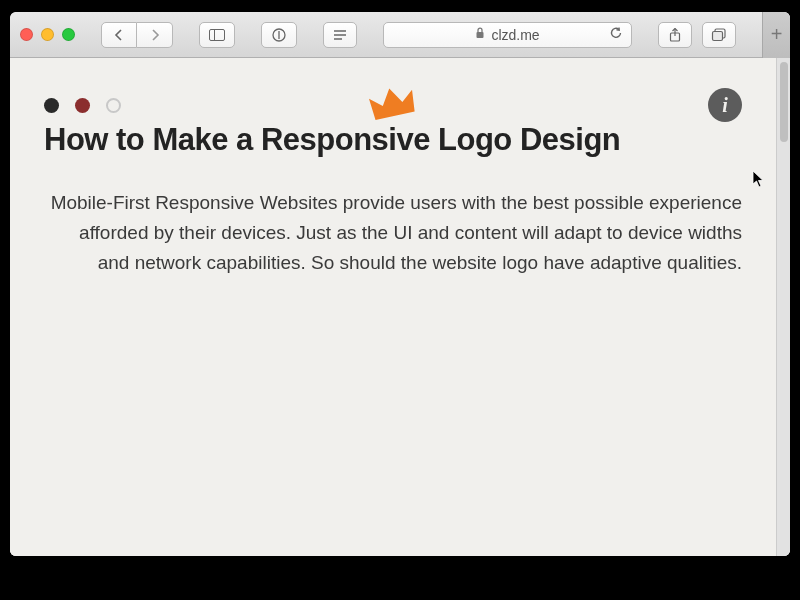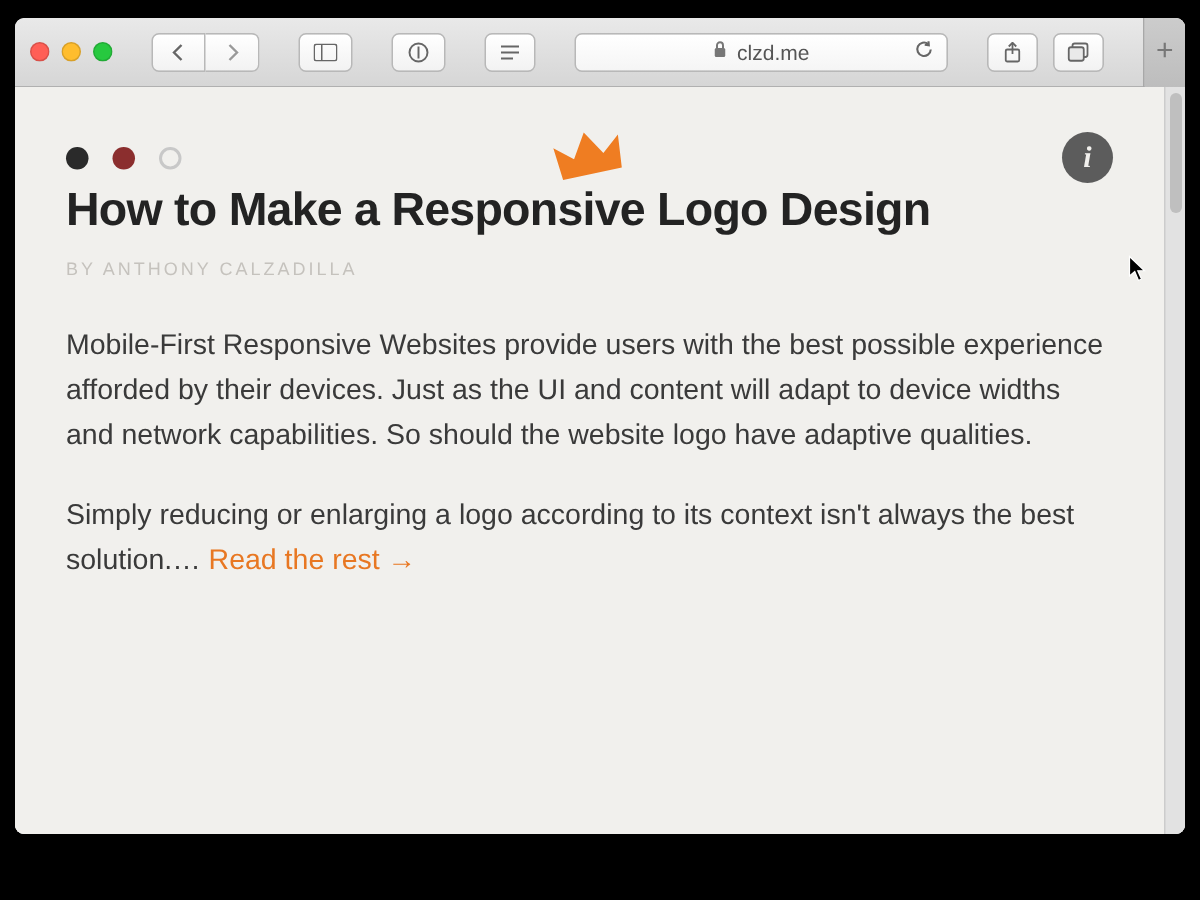--- a/index.html
+++ b/index.html
@@ -136,20 +136,21 @@
   font-size: 12px;
   letter-spacing: 2px;
   color: #c5c2bd;
   font-weight: 500;
 }
 .body-text {
   margin-top: 30px;
   font-size: 19px;
   line-height: 1.6;
   color: #3a3a3a;
+  text-align: right;
 }
 .body-text p { margin-bottom: 22px; }
 .read-more { color:#e87722; }
 .read-more .arrow { letter-spacing:-2px; }
 
 .cursor { position:absolute; top:170px; left:752px; font-size:16px; color:#000; pointer-events:none; z-index:10; }
 </style>
 </head>
 <body>
 
@@ -240,28 +241,22 @@
             <path d="M4 30 L2 8 L14 18 L24 2 L34 18 L46 8 L44 30 Z" fill="#ef7d22"></path>
           </svg>
         </div>
         <div class="info-badge">
           <span>i</span>
         </div>
       </div>
 
       <div class="article">
         <h1 class="article-title">How to Make a Responsive Logo Design</h1>
-        <div class="byline">
-          <span>BY </span><span>ANTHONY CALZADILLA</span>
-        </div>
         <div class="body-text">
           <p>Mobile-First Responsive Websites provide users with the best possible experience afforded by their devices. Just as the UI and content will adapt to device widths and network capabilities. So should the website logo have adaptive qualities.</p>
-          <p>
-            <span>Simply reducing or enlarging a logo according to its context isn't always the best solution.… </span><a class="read-more"><span>Read the rest</span> <span class="arrow">→</span></a>
-          </p>
         </div>
       </div>
     </div>
     <div class="site-scrollbar"></div>
   </div>
 </div>
 
 <div class="cursor">
   <svg width="14" height="18" viewBox="0 0 14 18">
       <path d="M1 1 L1 14 L4.5 11 L7 17 L9 16 L6.5 10.5 L11 10.5 Z" fill="#000" stroke="#fff" stroke-width="0.8"></path>

